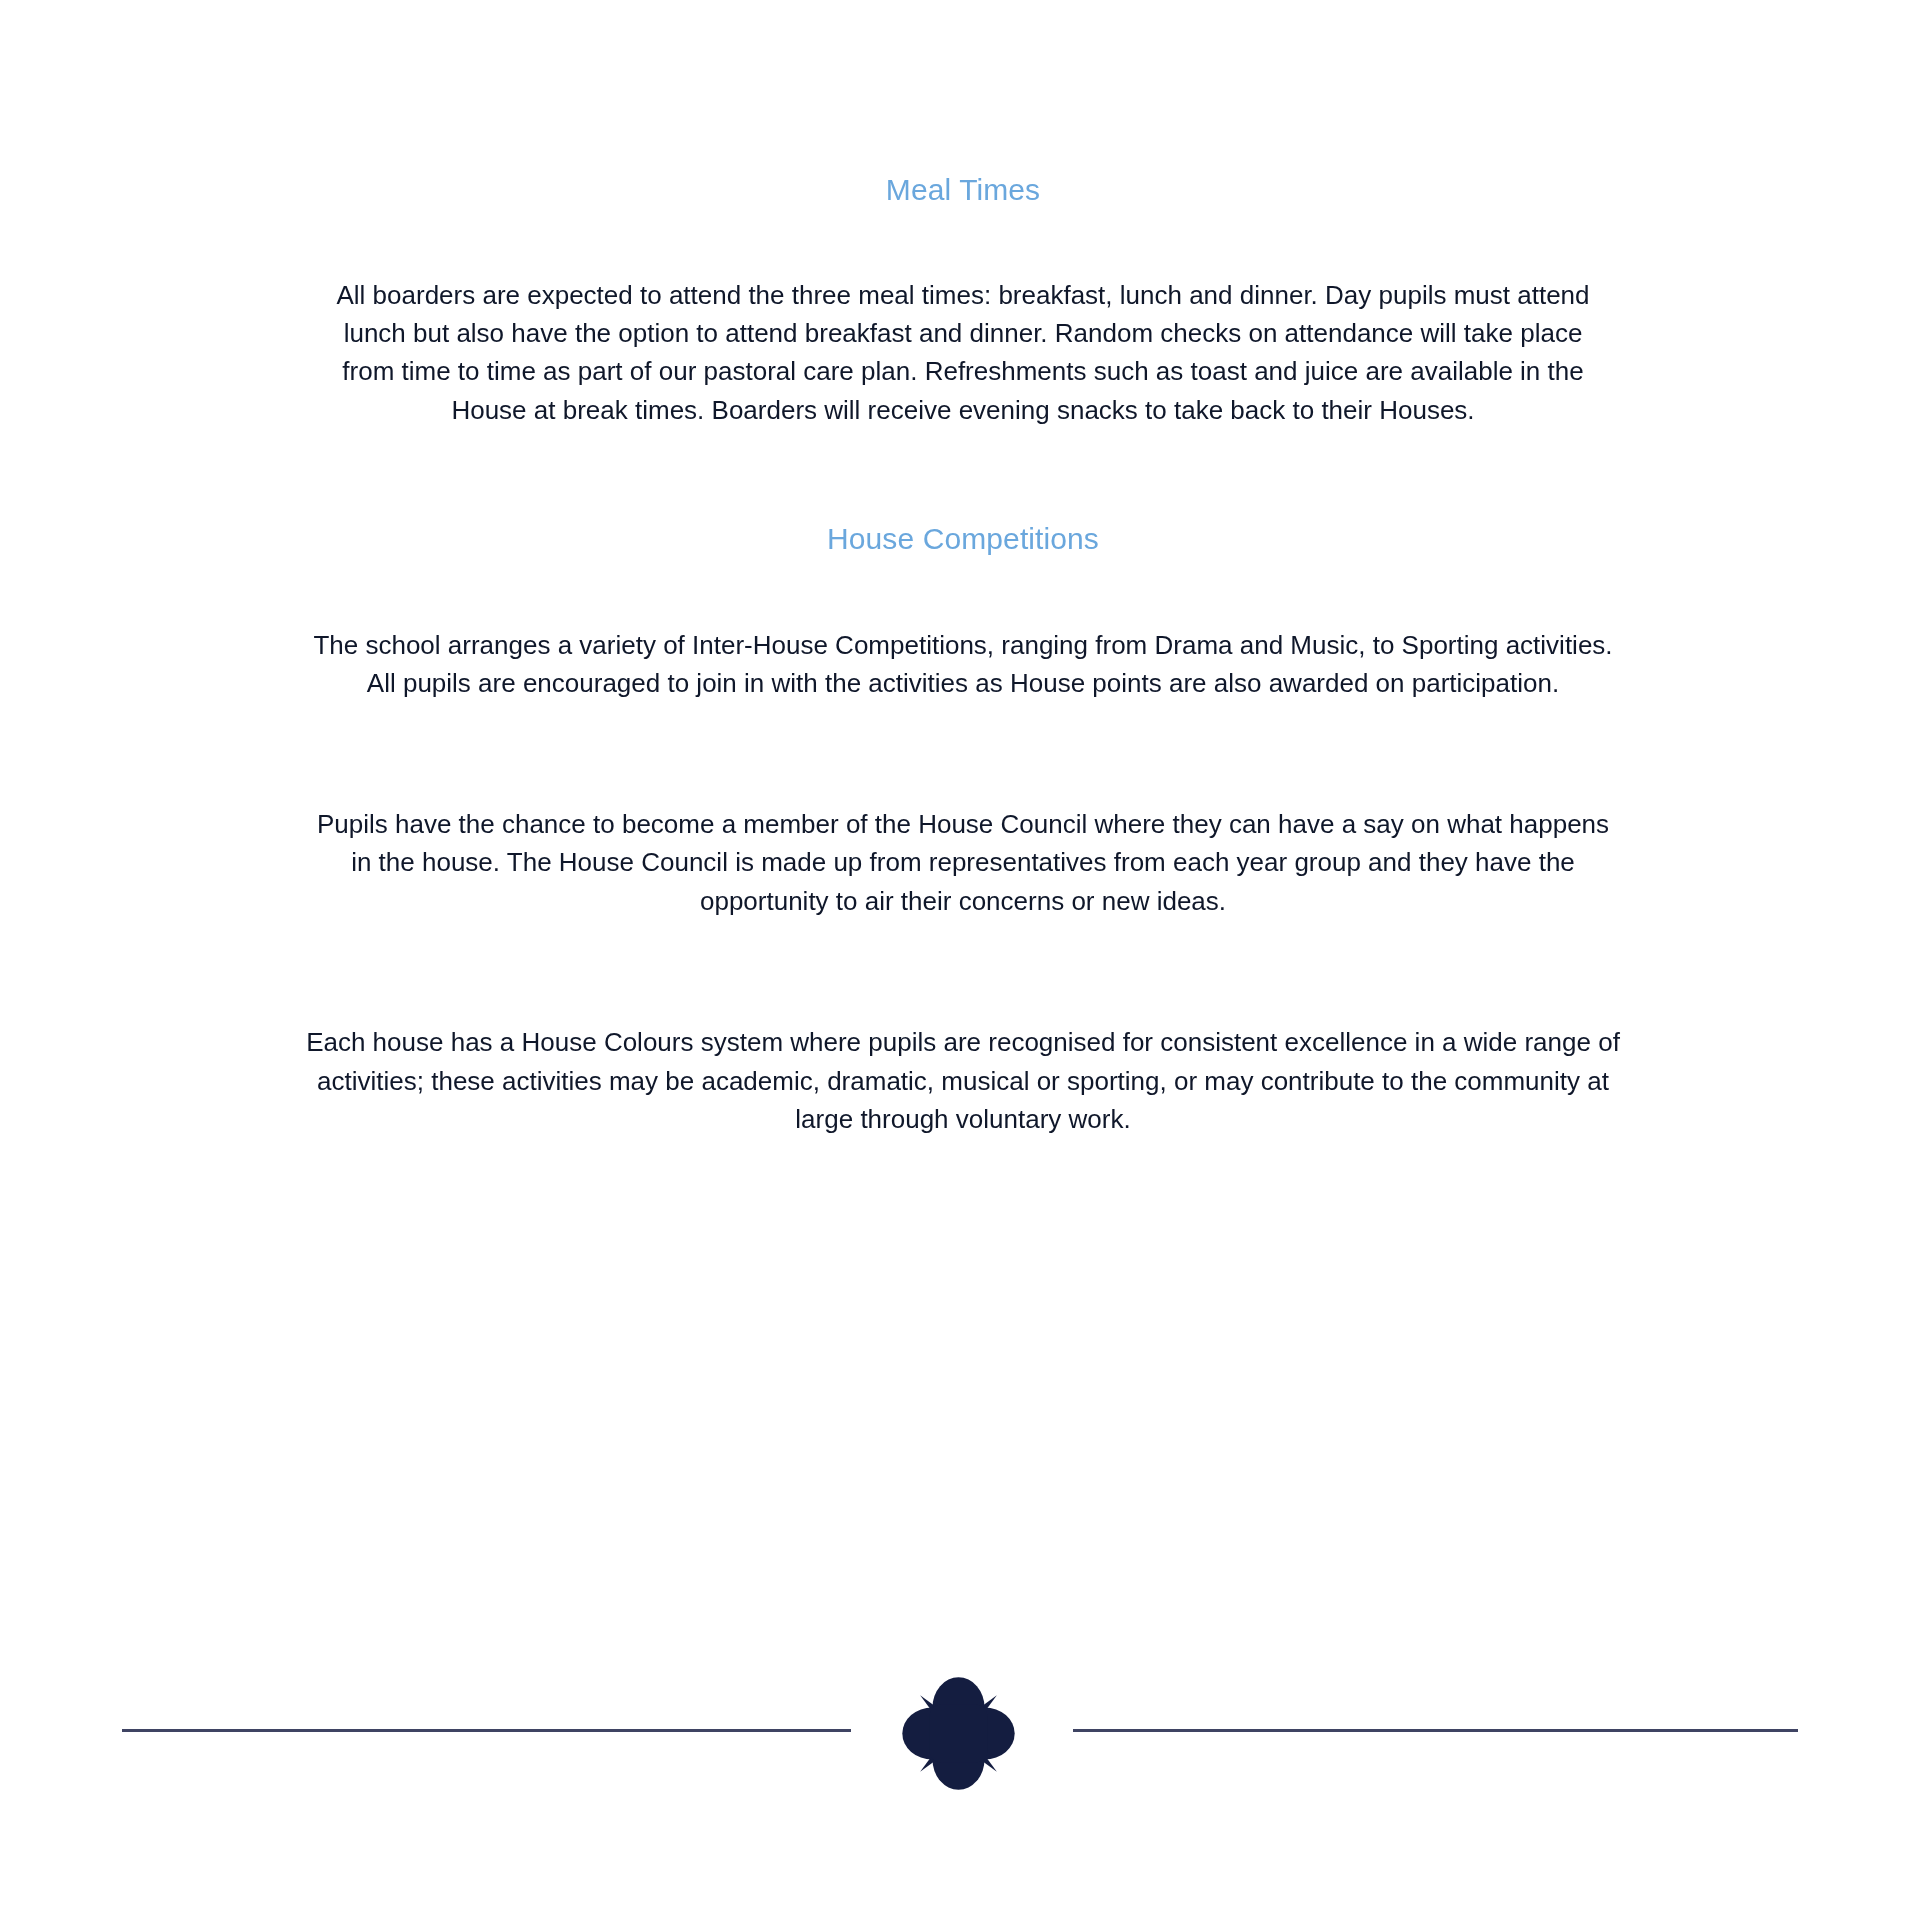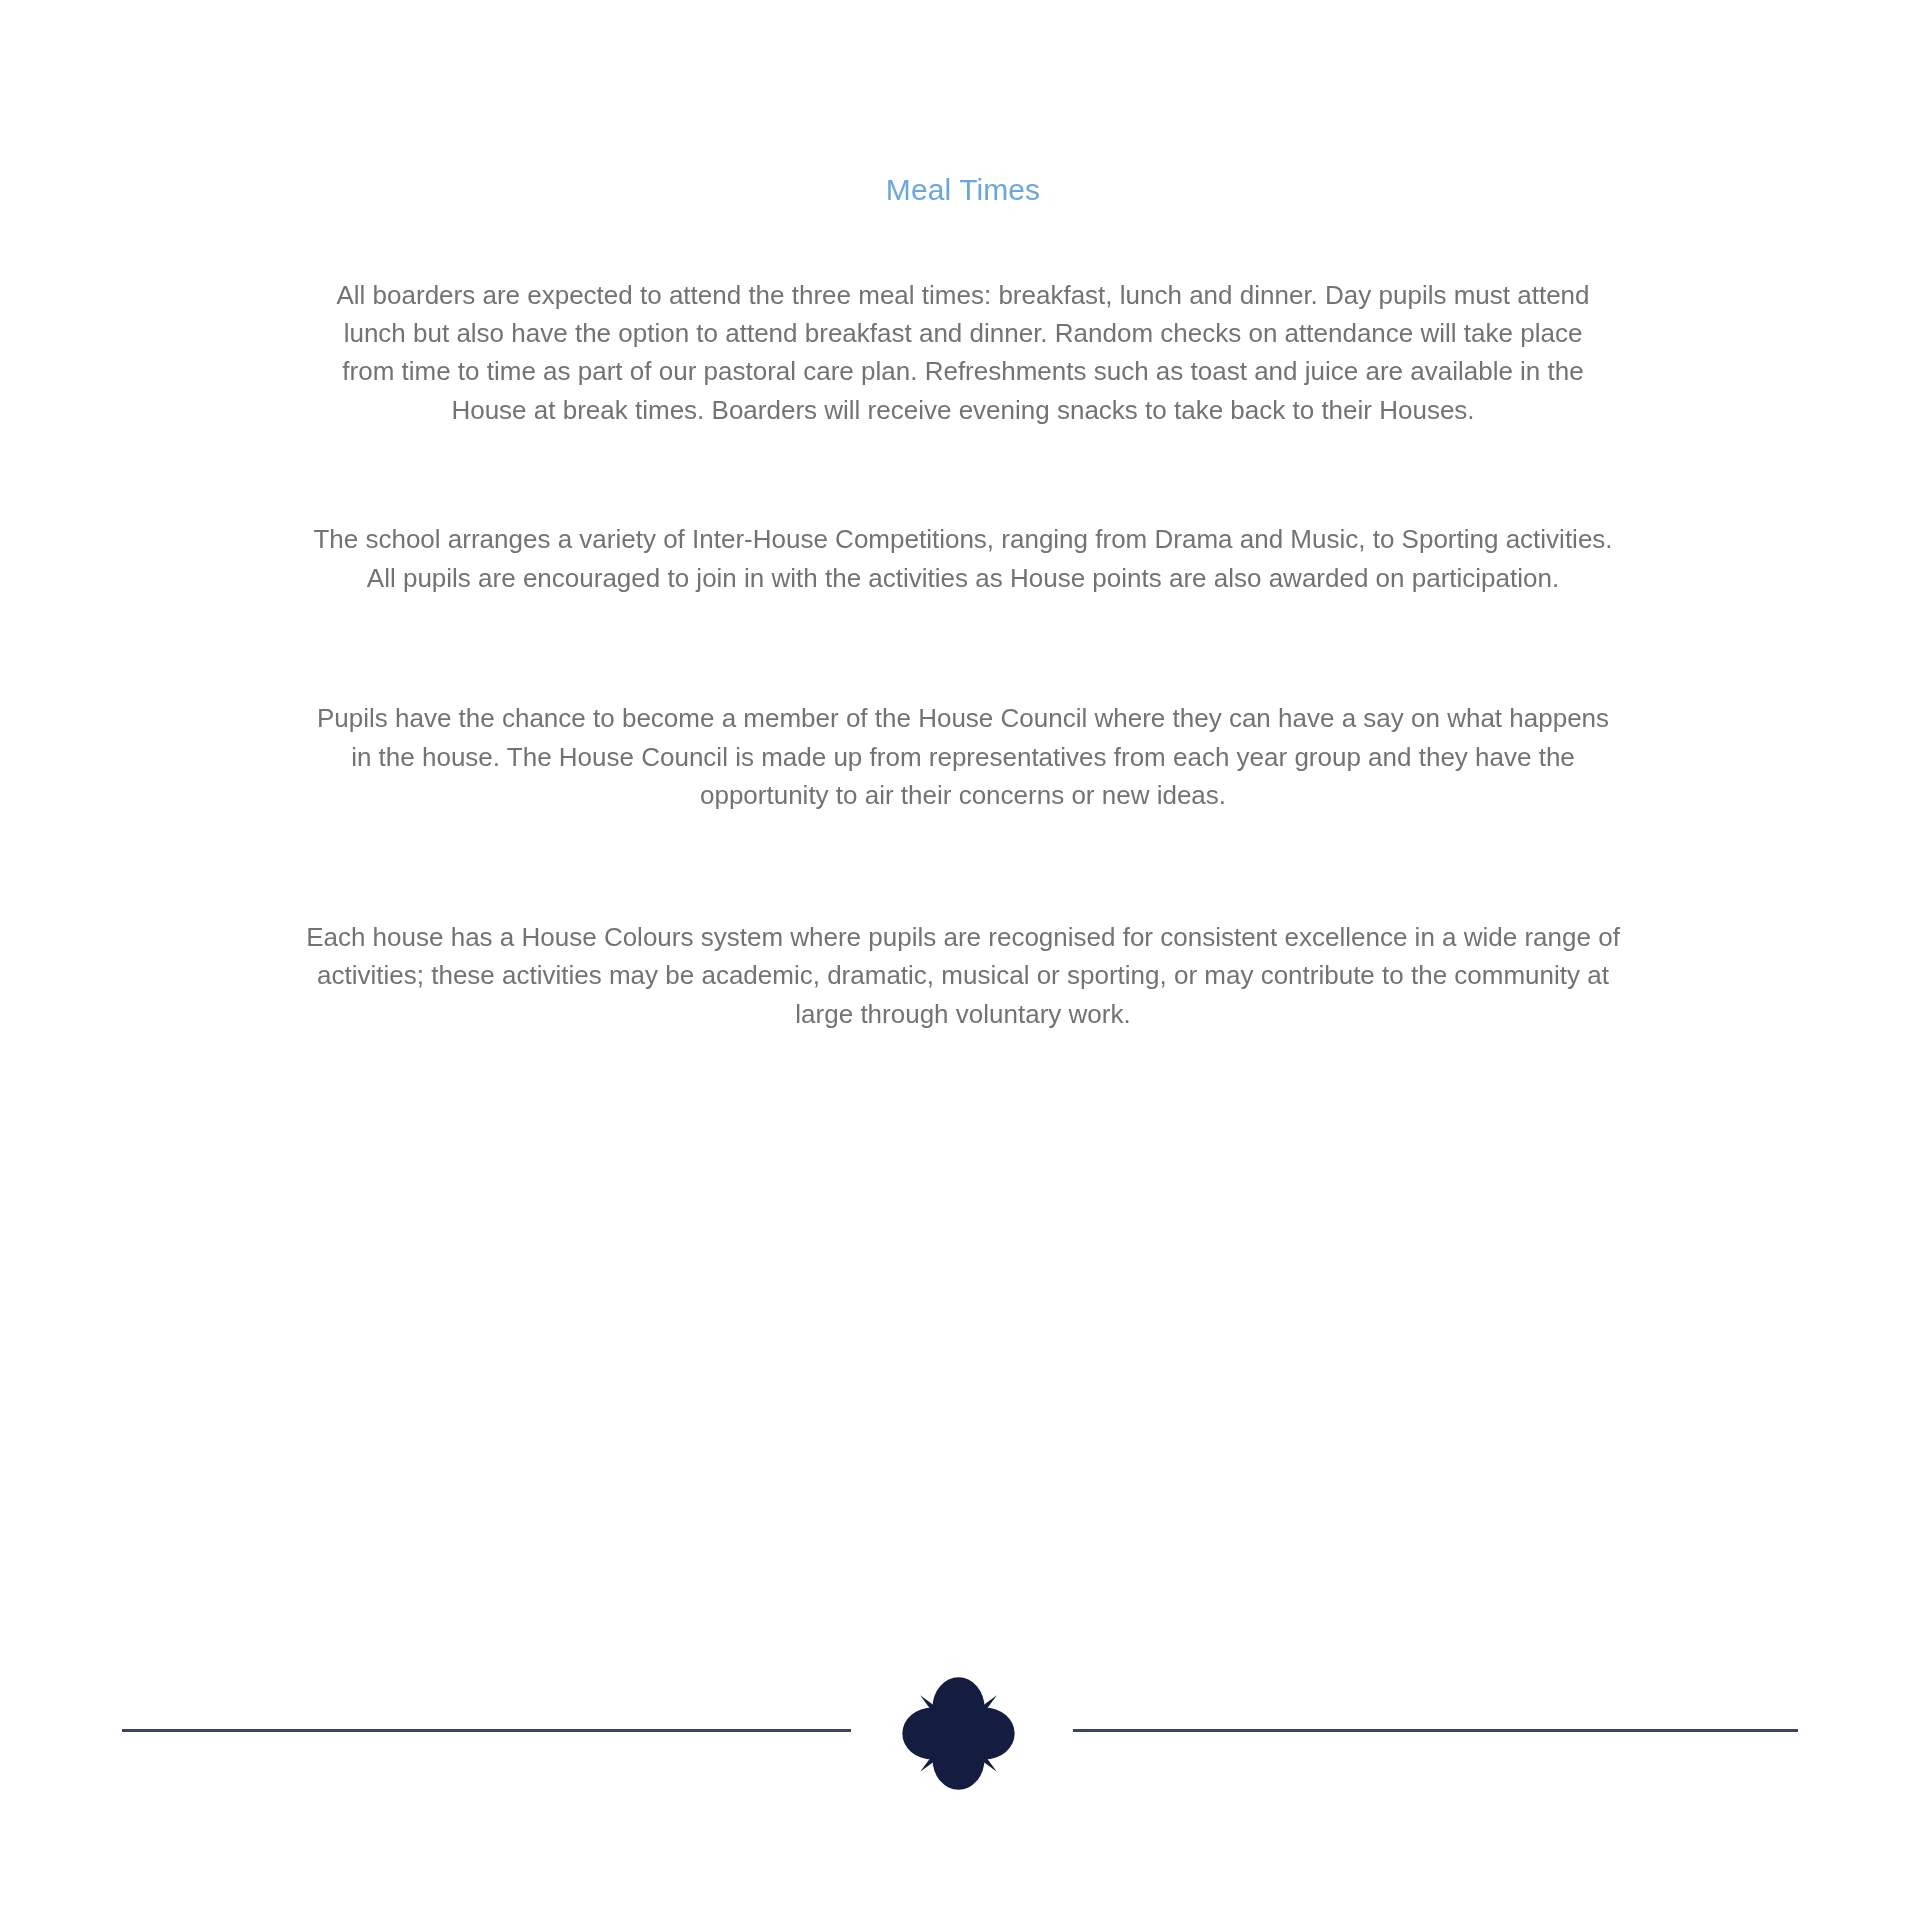--- a/index.html
+++ b/index.html
@@ -42,21 +42,21 @@
     color: #6aa7dd;
     font-size: 30px;
     font-weight: 400;
     line-height: 1.25;
     letter-spacing: 0.1px;
     margin: 0;
     text-align: center;
   }
 
   .section-body {
-    color: #737373;
+    color: #0f172a;
     font-size: 26px;
     font-weight: 400;
     line-height: 1.48;
     margin: 0 auto;
   }
 
   
   .sec-meal            { margin-top: 0; }
   .sec-meal .section-body {
     width: 1264px;
@@ -114,20 +114,21 @@
 <div class="page">
 
   <div class="content">
 
     <section class="section sec-meal">
       <h2 class="section-heading">Meal Times</h2>
       <p class="section-body">All boarders are expected to attend the three meal times: breakfast, lunch and dinner. Day pupils must attend lunch but also have the option to attend breakfast and dinner. Random checks on attendance will take place from time to time as part of our pastoral care plan. Refreshments such as toast and juice are available in the House at break times. Boarders will receive evening snacks to take back to their Houses.</p>
     </section>
 
     <section class="section sec-competitions">
+      <h2 class="section-heading">House Competitions</h2>
       <p class="section-body">The school arranges a variety of Inter-House Competitions, ranging from Drama and Music, to Sporting activities. All pupils are encouraged to join in with the activities as House points are also awarded on participation.</p>
     </section>
 
     <section class="section sec-council">
       <p class="section-body">Pupils have the chance to become a member of the House Council where they can have a say on what happens in the house. The House Council is made up from representatives from each year group and they have the opportunity to air their concerns or new ideas.</p>
     </section>
 
     <section class="section sec-colours">
       <p class="section-body">Each house has a House Colours system where pupils are recognised for consistent excellence in a wide range of activities; these activities may be academic, dramatic, musical or sporting, or may contribute to the community at large through voluntary work.</p>
     </section>

